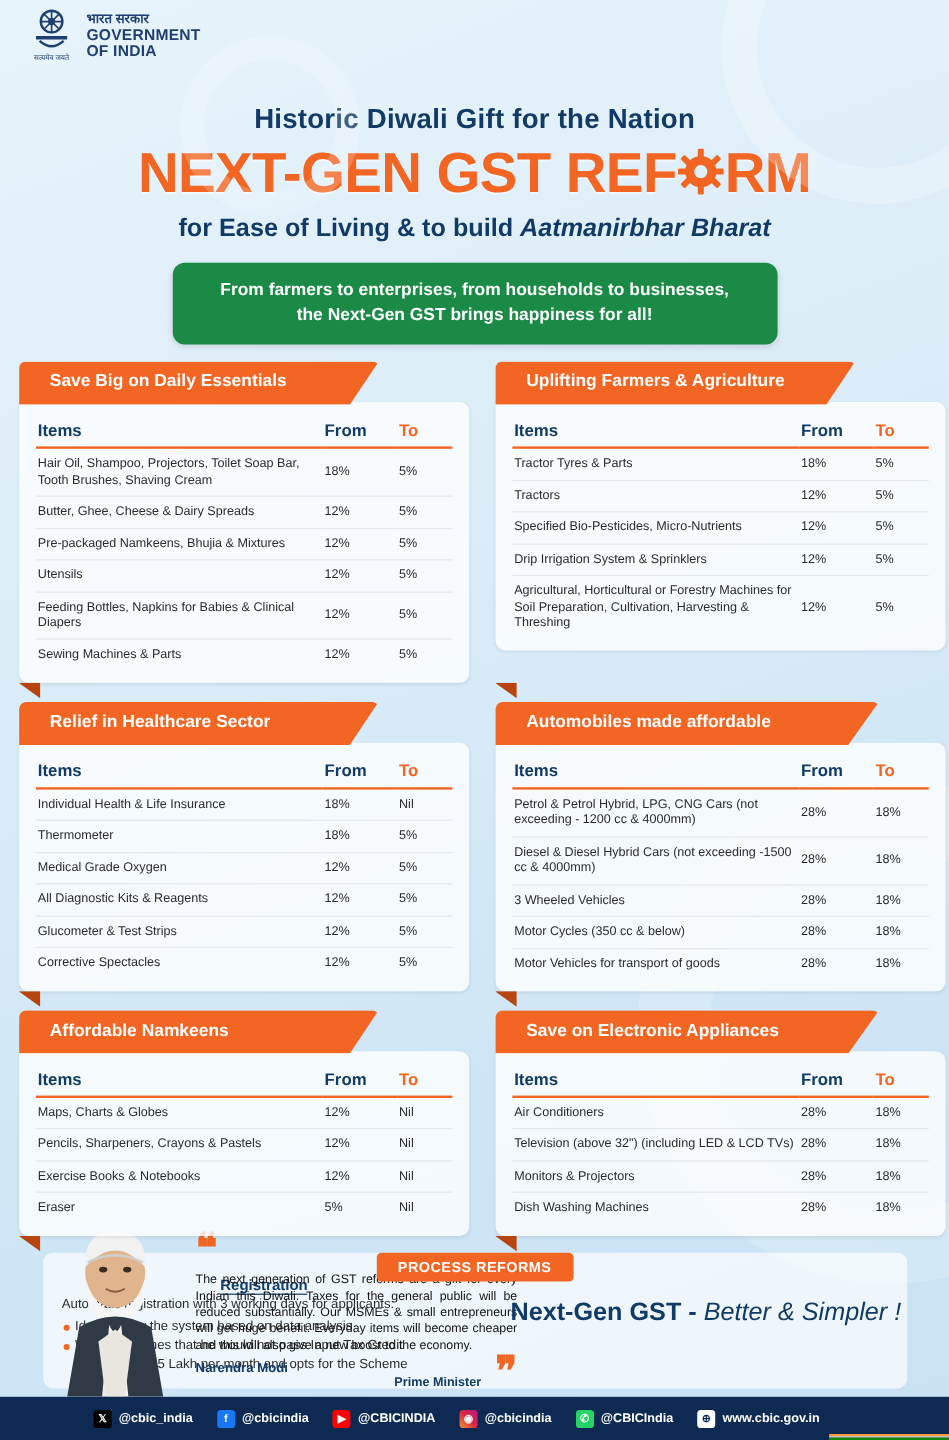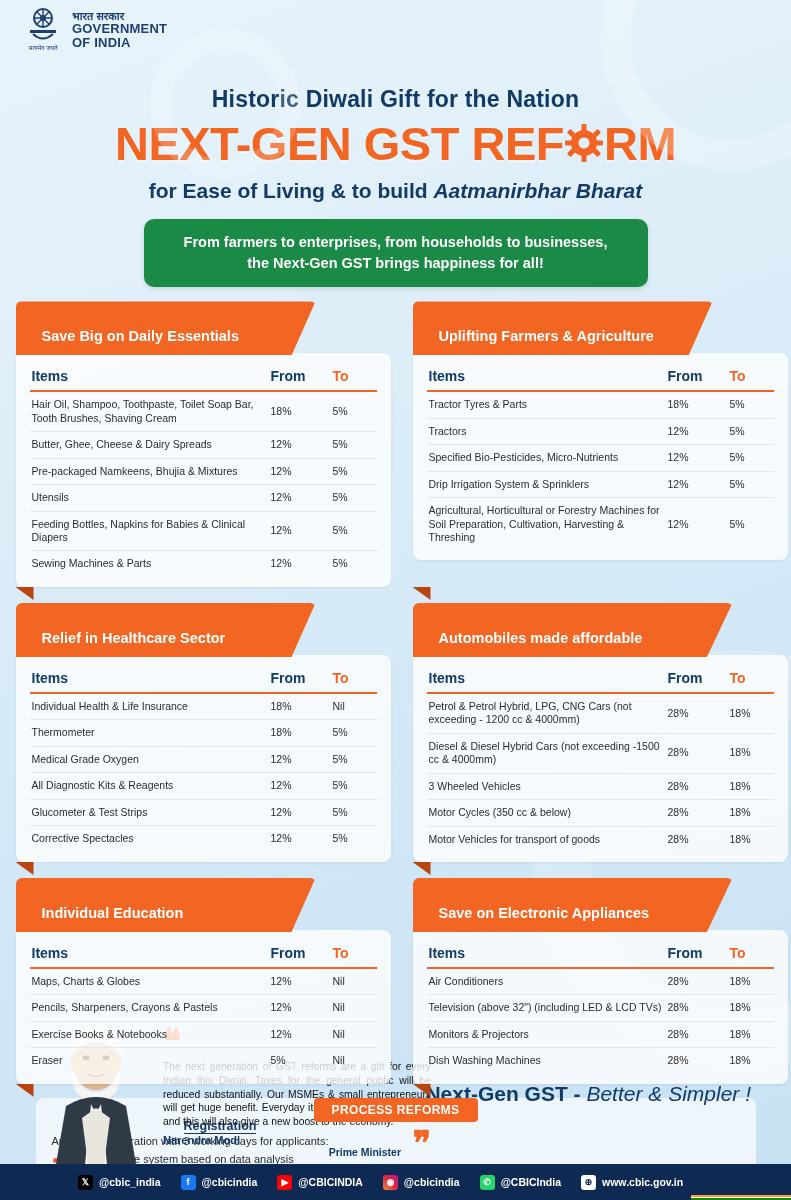--- a/index.html
+++ b/index.html
@@ -45,21 +45,21 @@
 
   
   .grid {
     display: grid; grid-template-columns: 375px 375px; column-gap: 22px; row-gap: 16px;
     margin: 14px auto 0; width: 772px; padding-left: 6px;
   }
   .card { position: relative; }
   .card-head {
     position: relative; z-index: 3;
     background: #f26522; color: #fff; font-weight: bold; font-size: 14.5px;
-    padding: 27px 16px 11px 26px; width: 300px;
+    padding: 9px 16px 11px 26px; width: 300px;
     border-radius: 6px 6px 0 0;
     clip-path: polygon(0 0, 100% 0, 92% 100%, 0 100%);
   }
   .card-head.wide { width: 320px; }
   .head-notch {
     position: absolute; left: 0; top: 100%; width: 18px; height: 13px;
     background: #b8450f; z-index: 2;
     clip-path: polygon(0 0, 100% 0, 100% 100%);
   }
   .card-body {
@@ -188,21 +188,21 @@
       <table>
         <thead>
             <tr>
           <th>Items</th>
           <th class="num">From</th>
           <th class="to">To</th>
         </tr>
           </thead>
         <tbody>
           <tr>
-              <td>Hair Oil, Shampoo, Toothpaste, Toilet Soap Bar, Tooth Brushes, Shaving Cream</td>
+              <td>Hair Oil, Shampoo, Projectors, Toilet Soap Bar, Tooth Brushes, Shaving Cream</td>
               <td class="num">18%</td>
               <td class="to">5%</td>
             </tr>
           <tr>
               <td>Butter, Ghee, Cheese &amp; Dairy Spreads</td>
               <td class="num">12%</td>
               <td class="to">5%</td>
             </tr>
           <tr>
               <td>Pre-packaged Namkeens, Bhujia &amp; Mixtures</td>
@@ -357,21 +357,21 @@
               <td>Motor Vehicles for transport of goods</td>
               <td class="num">28%</td>
               <td class="to">18%</td>
             </tr>
         </tbody>
       </table>
     </div>
   </div>
 
   <div class="card">
-    <div class="card-head">Individual Education</div>
+    <div class="card-head">Affordable Namkeens</div>
     <div class="head-notch"></div>
     <div class="card-body">
       <table>
         <thead>
             <tr>
           <th>Items</th>
           <th class="num">From</th>
           <th class="to">To</th>
         </tr>
           </thead>

